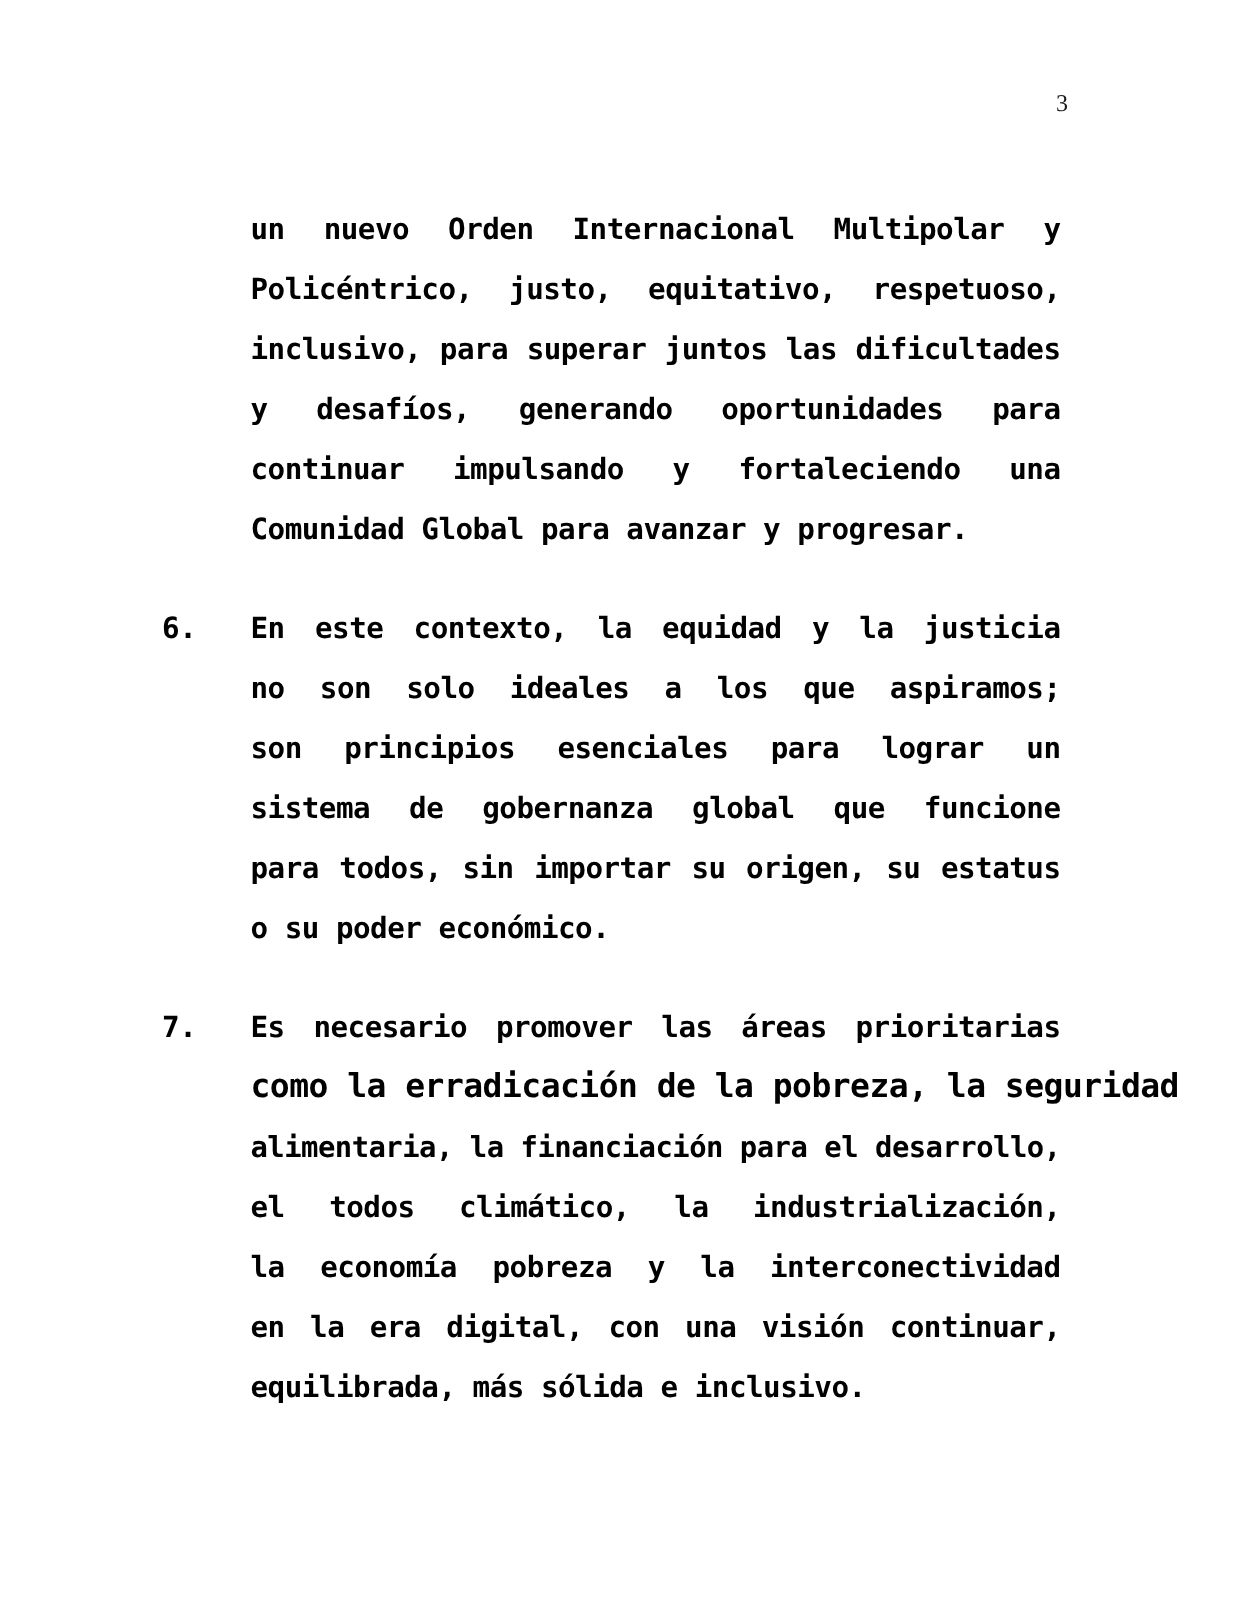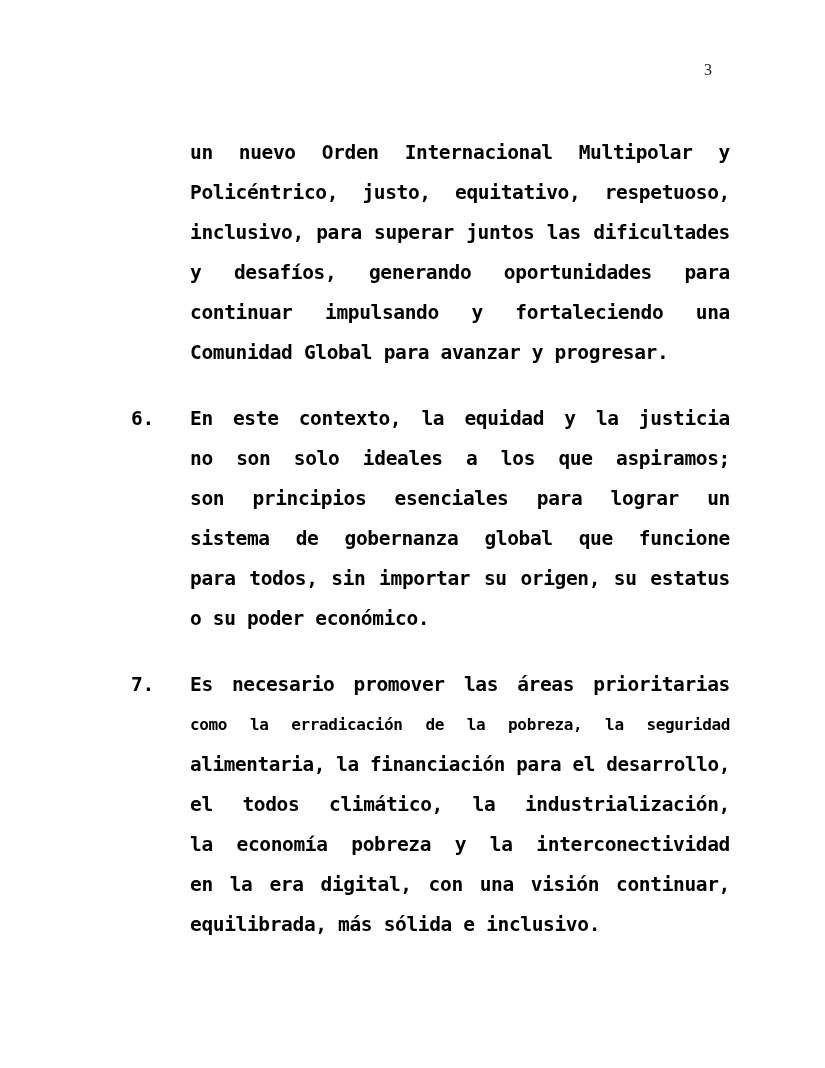--- a/index.html
+++ b/index.html
@@ -28,21 +28,21 @@
     text-align: right;
     font-family: "Liberation Serif", "DejaVu Serif", serif;
     font-size: 16px;
     line-height: 20px;
     color: #1a1a1a;
     letter-spacing: 0;
   }
   .content {
     position: absolute;
     top: 133px;
-    left: 131px;
+    left: 108px;
     width: 599px;
   }
   .block {
     position: relative;
     margin-bottom: 26px;
   }
   .block:last-child {
     margin-bottom: 0;
   }
   .marker {
@@ -112,21 +112,21 @@
           <span class="jline">sistema de gobernanza global que funcione</span>
           <span class="jline">para todos, sin importar su origen, su estatus</span>
           <span class="jline flush">o su poder económico.</span>
         </div>
     </div>
 
     <div class="block">
       <div class="marker">7.</div>
       <div class="body-text">
           <span class="jline">Es necesario promover las áreas prioritarias</span>
-          <span class="jline" style="font-size: 16px;">como la erradicación de la pobreza, la seguridad</span>
+          <span class="jline" style="font-size: 22px;">como la erradicación de la pobreza, la seguridad</span>
           <span class="jline" style="font-size: 19.25px;">alimentaria, la financiación para el desarrollo,</span>
           <span class="jline">el todos climático, la industrialización,</span>
           <span class="jline">la economía pobreza y la interconectividad</span>
           <span class="jline">en la era digital, con una visión continuar,</span>
           <span class="jline flush">equilibrada, más sólida e inclusivo.</span>
         </div>
     </div>
 
   </div>
 </div>

